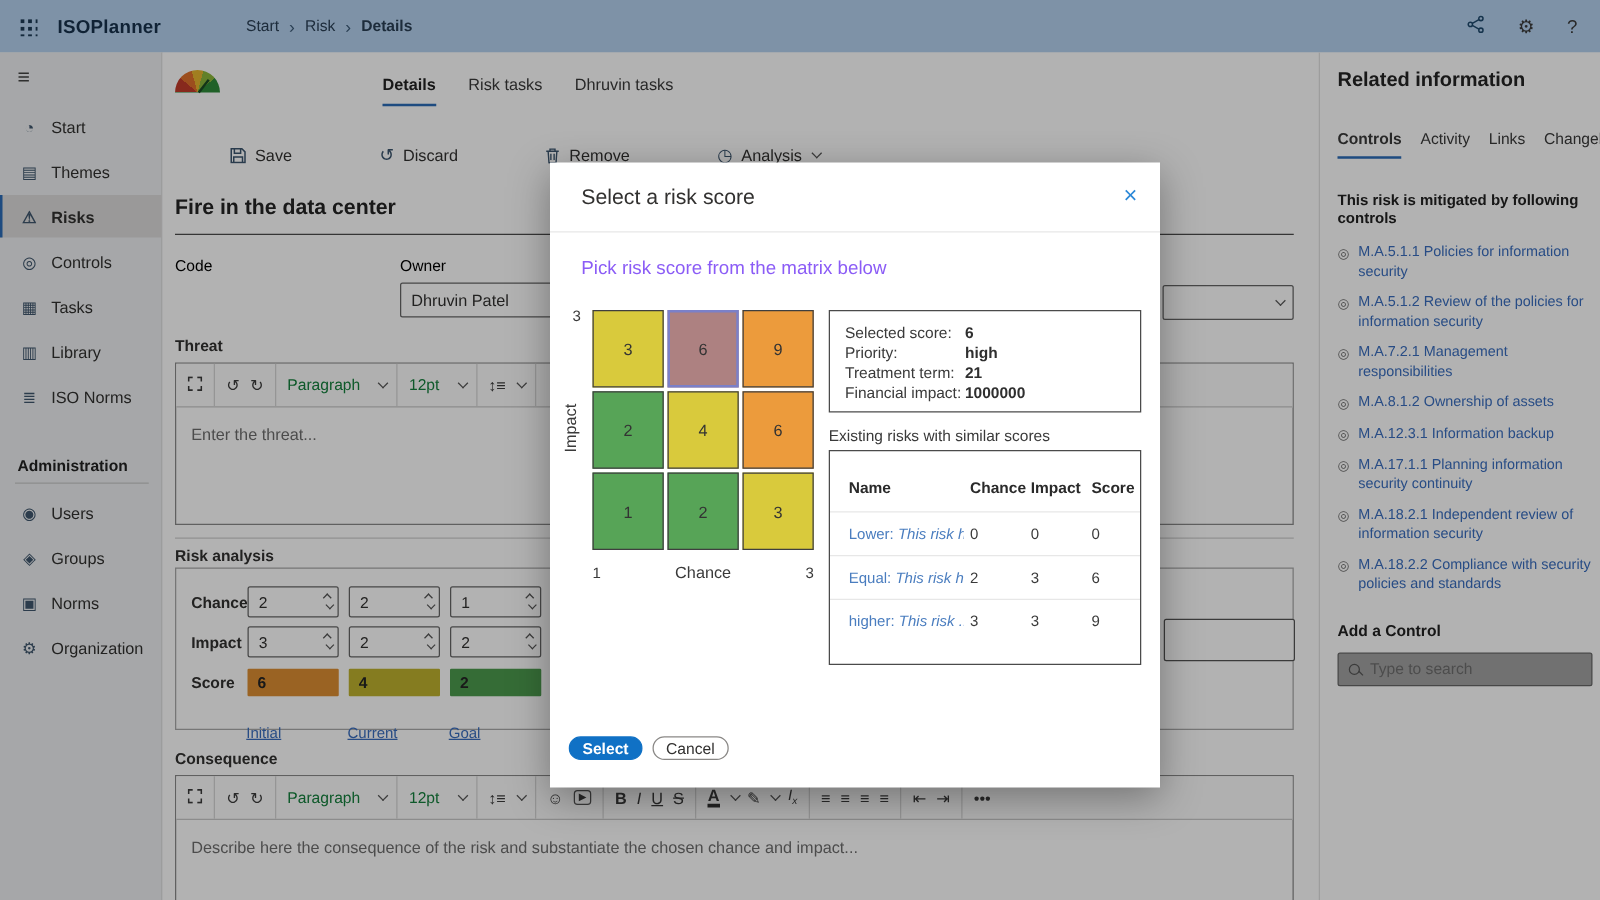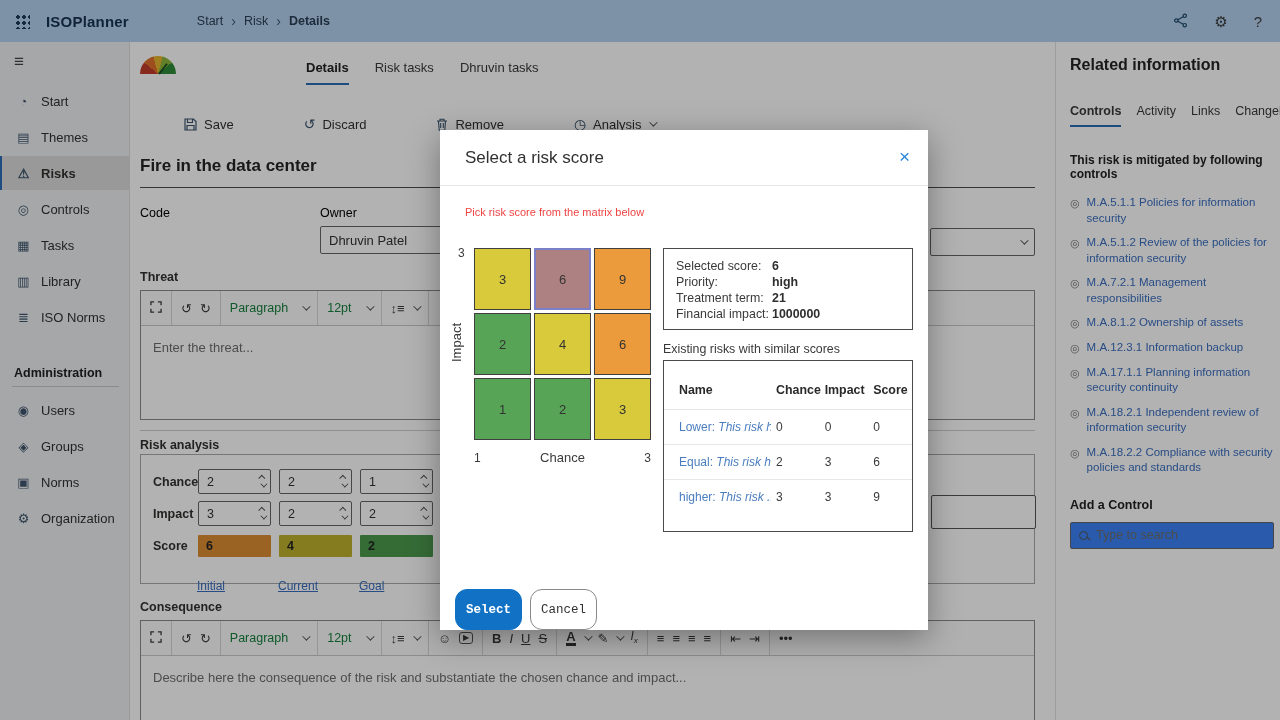--- a/index.html
+++ b/index.html
@@ -115,36 +115,36 @@
   .rp-tabs { display:flex; gap:15px; margin-top:30px; }
   .rp-tab { font-size:12.5px; color:#3a3a3a; padding-bottom:7px; cursor:pointer; white-space:nowrap; }
   .rp-tab.selected { font-weight:bold; border-bottom:2px solid #2b6cb8; }
   .rp-mitigated { font-size:12px; font-weight:bold; color:#222; margin-top:26px; }
   .rp-list { margin-top:14px; display:flex; flex-direction:column; gap:9px; }
   .rp-item { display:flex; gap:7px; font-size:11.5px; line-height:1.35; cursor:pointer; }
   .rp-item .tgt { color:#6b6b6b; font-size:11px; margin-top:1px; }
   .rp-link { color:#3a6ebf; overflow:hidden; max-height:31px; }
   .rp-add { font-size:12.5px; font-weight:bold; color:#222; margin-top:22px; }
   .rp-search { display:flex; align-items:center; gap:8px; margin-top:10px; height:27px;
-               border:1px solid #666; border-radius:2px; background:#3b82f6; padding:0 8px; }
+               border:1px solid #666; border-radius:2px; background:#a3a3a3; padding:0 8px; }
   .search-ic { position:relative; width:9px; height:9px; border:1.4px solid #555; border-radius:50%; flex:none; }
   .search-ic::after { content:""; position:absolute; width:5px; height:1.4px; background:#555;
                       right:-4px; bottom:-1px; transform:rotate(45deg); }
   .rp-search input { border:none; outline:none; font-size:12.5px; color:#333; width:100%;
                      font-family:"Liberation Sans", sans-serif; background:transparent; }
   .rp-search input::placeholder { color:#6e6e6e; }
 
   
   .overlay { position:absolute; inset:0; background:rgba(0,0,0,0.30); z-index:50; }
   .modal { position:absolute; left:440px; top:130px; width:488px; height:500px; background:#fff;
            z-index:100; box-shadow:0 8px 30px rgba(0,0,0,.35); }
   .md-title { position:absolute; left:25px; top:18px; font-size:17px; color:#323130; }
   .md-close { position:absolute; right:18px; top:17px; font-size:19px; color:#2b88d8; cursor:pointer; line-height:1; }
   .md-divider { position:absolute; left:0; top:55px; width:100%; border:none; border-top:1px solid #e8e8e8; }
-  .md-instruction { position:absolute; left:25px; top:76px; font-size:11px; color:#ef4444; }
+  .md-instruction { position:absolute; left:25px; top:76px; font-size:15px; color:#8b5cf6; }
 
   .matrix-ytop { position:absolute; left:18px; top:116px; font-size:12px; color:#3a3a3a; }
   .matrix-ylabel { position:absolute; left:-14px; top:205px; font-size:13px; color:#3a3a3a;
                    transform:rotate(-90deg); width:60px; text-align:center; }
   .matrix { position:absolute; left:34px; top:118px; display:grid;
             grid-template-columns:repeat(3,57px); grid-template-rows:repeat(3,62px); gap:3px; }
   .m-cell { border:1px solid #3f3f3f; display:flex; align-items:center; justify-content:center;
             font-size:13px; color:#333; cursor:pointer; }
   .m-y { background:#d9ca3c; } .m-g { background:#57a457; } .m-o { background:#ec9b3c; }
   .m-sel { background:#ad8181; border:2px solid #7b80c8; }
@@ -161,23 +161,23 @@
   .similar-label { position:absolute; left:223px; top:212px; font-size:12.4px; color:#3a3a3a; }
   .similar-box { position:absolute; left:223px; top:230px; width:250px; height:172px; border:1px solid #4a4a4a; }
   .st-header { display:flex; margin-top:22px; padding:0 0 12px 15px; font-size:12.4px; font-weight:bold; color:#2a2a2a; }
   .st-row { display:flex; border-top:1px solid #e7e7e7; padding:10px 0 10px 15px; font-size:12px; color:#3a3a3a; }
   .st-name { width:100px; }
   .st-c1 { width:50px; } .st-c2 { width:50px; } .st-c3 { width:40px; }
   .st-link { color:#4a7dbf; cursor:pointer; white-space:nowrap; overflow:hidden; display:block; width:92px; }
   .st-link i { font-style:italic; }
 
   .md-actions { position:absolute; left:15px; top:459px; display:flex; gap:8px; }
-  .btn { height:41px; min-width:58px; font-size:12.5px; border-radius:12px; cursor:pointer;
+  .btn { height:19px; min-width:58px; font-size:12.5px; border-radius:12px; cursor:pointer;
          display:flex; align-items:center; justify-content:center; padding:0 10px;
-         font-family:Liberation Mono, monospace; }
+         font-family:Liberation Sans, sans-serif; }
   .btn-primary { background:#1071c5; color:#fff; font-weight:bold; border:1px solid #1071c5; }
   .btn-default { background:#fff; color:#323130; border:1px solid #8a8886; }
 </style>
 </head>
 <body>
 
 <div class="screen">
 
   <div class="topbar">
     <div class="waffle"></div>

